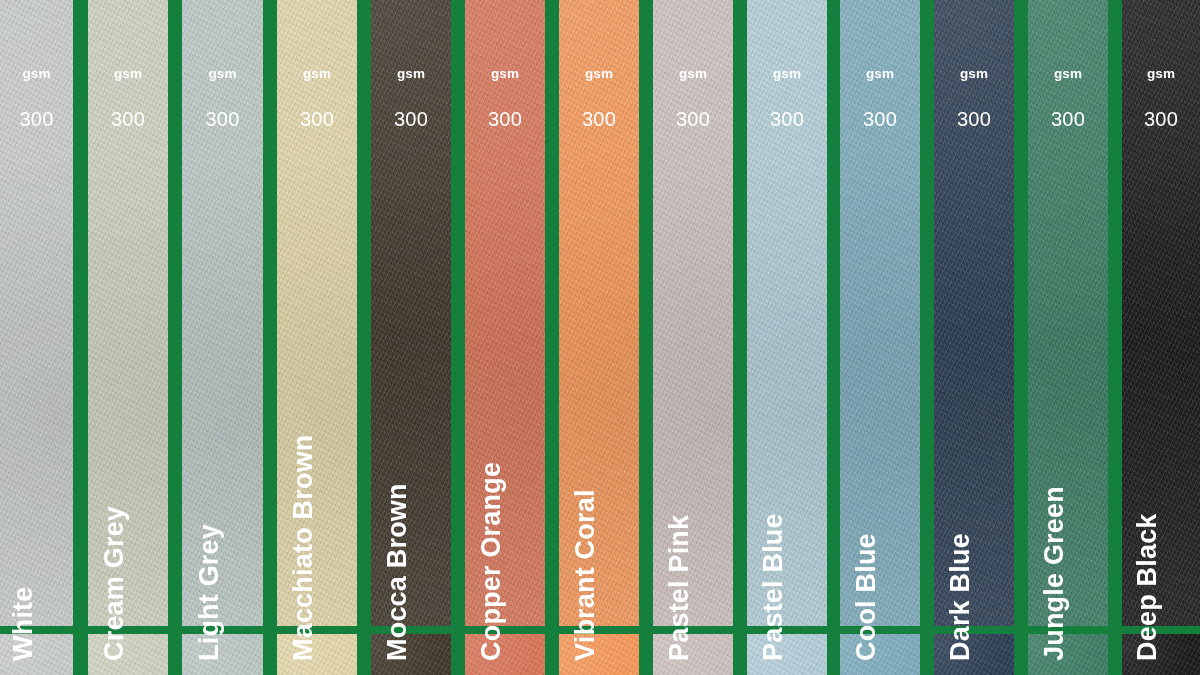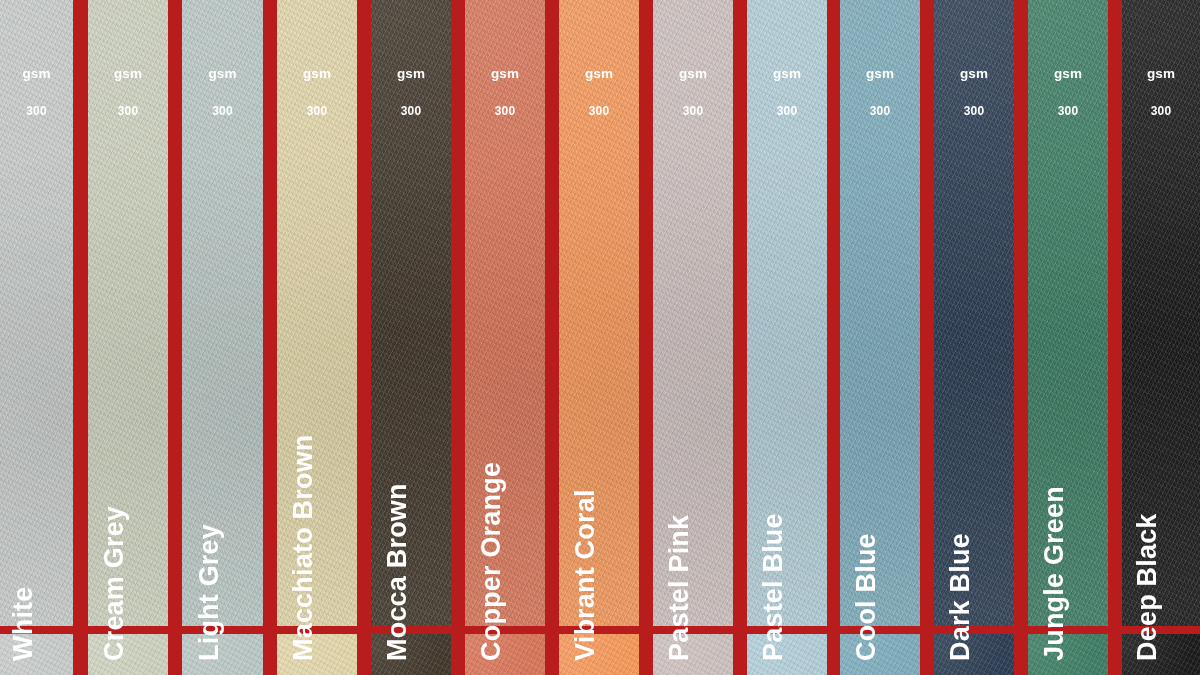--- a/index.html
+++ b/index.html
@@ -85,26 +85,26 @@
   .gsm-unit {
     display: block;
     font-size: 13.5px;
     font-weight: bold;
     color: #ffffff;
     letter-spacing: 0.1px;
     line-height: 16px;
   }
   .gsm-value {
     display: block;
-    font-size: 12px;
-    font-weight: bold;
+    font-size: 20px;
+    font-weight: normal;
     color: #ffffff;
     letter-spacing: 0.2px;
     line-height: 18px;
-    margin-top: 20px;
+    margin-top: 28px;
   }
 
   
   .name-wrap {
     position: absolute;
     left: 0;
     bottom: 0;
     width: 100%;
     height: 560px;
     z-index: 3;
@@ -131,21 +131,21 @@
     bottom: 14px;
     transform: rotate(-90deg) translateX(0);
     transform-origin: 0 100%;
     margin-left: 50%;
     text-align: left;
   }
 </style>
 </head>
 <body>
 
-<div id="palette-board" style="background: #b91c1c;">
+<div id="palette-board" style="background: #15803d;">
     <div class="swatch-column" style="left: 0px; width: 73px;">
       <div class="swatch-tile" style="background: rgb(201, 205, 203);"></div>
       <div class="weight-block">
         <span class="gsm-unit">gsm</span>
         <span class="gsm-value">300</span>
       </div>
       <div class="name-wrap">
         <span class="color-name">White</span>
       </div>
       <div class="swatch-strip" style="background: rgb(201, 205, 203);"></div>

